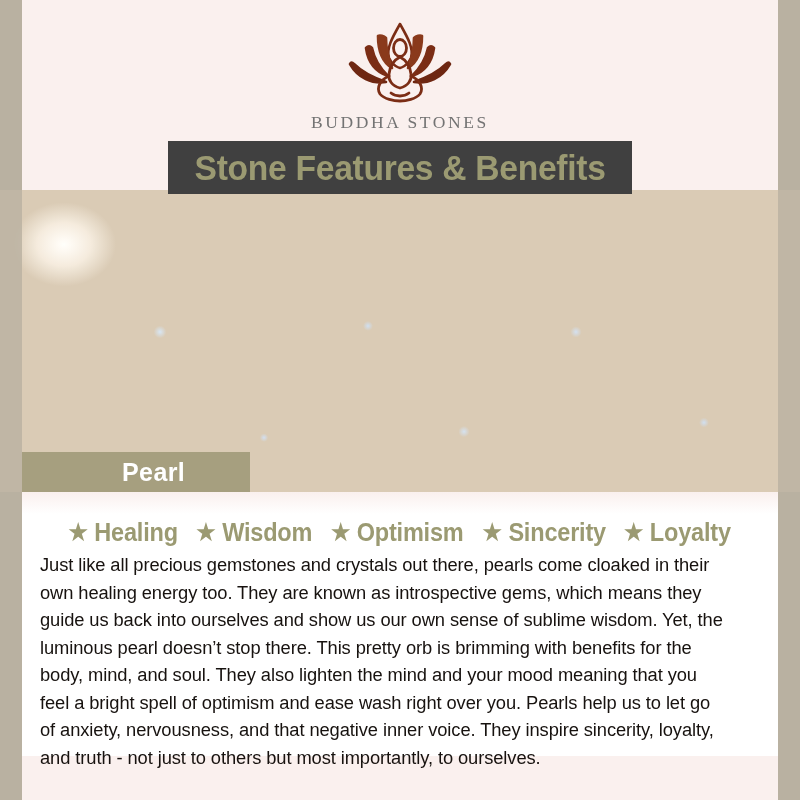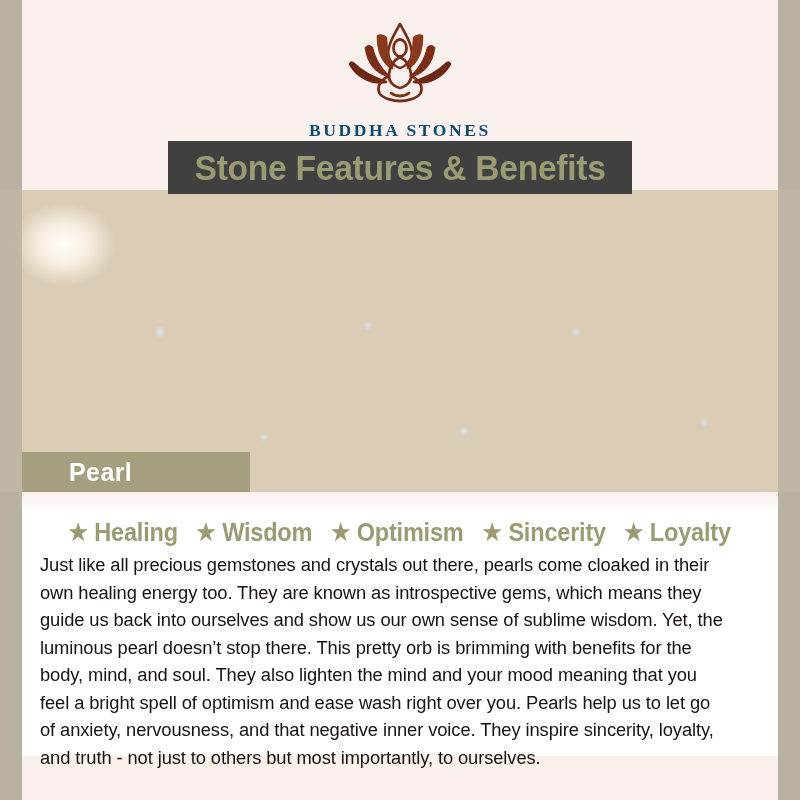--- a/index.html
+++ b/index.html
@@ -88,26 +88,26 @@
     top: 18px;
     width: 800px;
     text-align: center;
   }
   .logo-mark {
     display: block;
     margin: 0 auto;
   }
   .brand-name {
     display: block;
-    margin-top: 10px;
+    margin-top: 2px;
     font-family: "Liberation Serif", serif;
     font-size: 17.5px;
     letter-spacing: 2.6px;
-    color: #0c4a6e;
-    font-weight: 700;
+    color: #737373;
+    font-weight: 400;
   }
 
   .title-plate {
     position: absolute;
     left: 168px;
     top: 141px;
     width: 464px;
     height: 53px;
     background: #404040;
     z-index: 6;
@@ -206,21 +206,21 @@
     z-index: 7;
     display: flex;
     align-items: center;
   }
   .stone-label-text {
     color: #ffffff;
     font-family: "Liberation Sans", sans-serif;
     font-weight: bold;
     font-size: 25px;
     letter-spacing: 0.4px;
-    margin-left: 47px;
+    margin-left: 100px;
   }
 
   
   .content {
     position: absolute;
     left: 22px;
     top: 492px;
     width: 756px;
     height: 264px;
     background: #ffffff;

